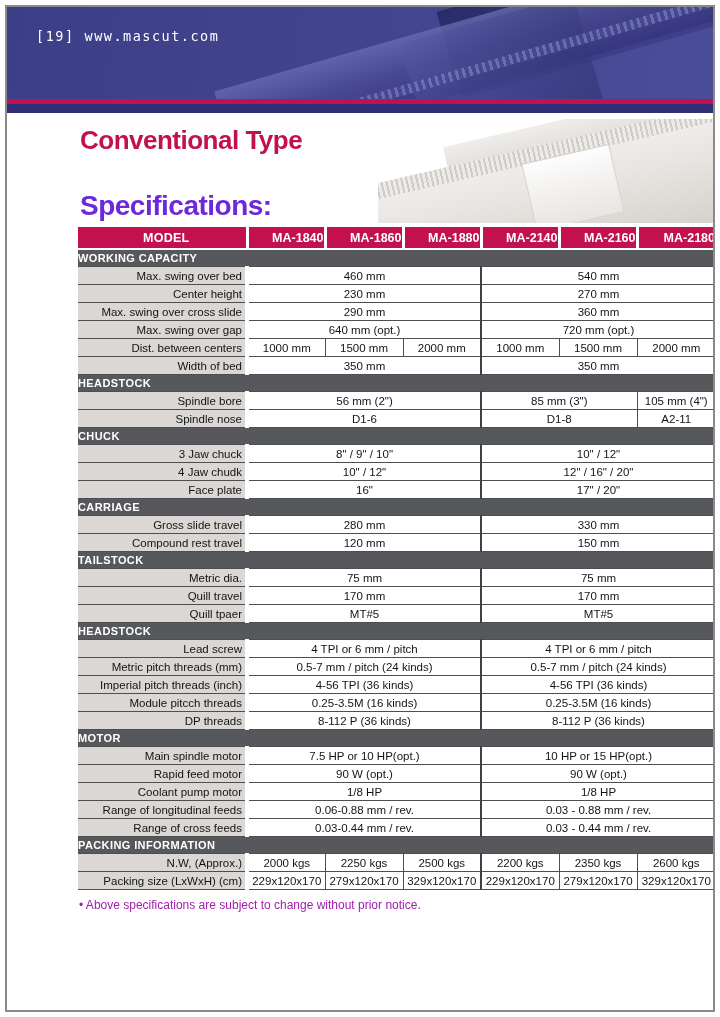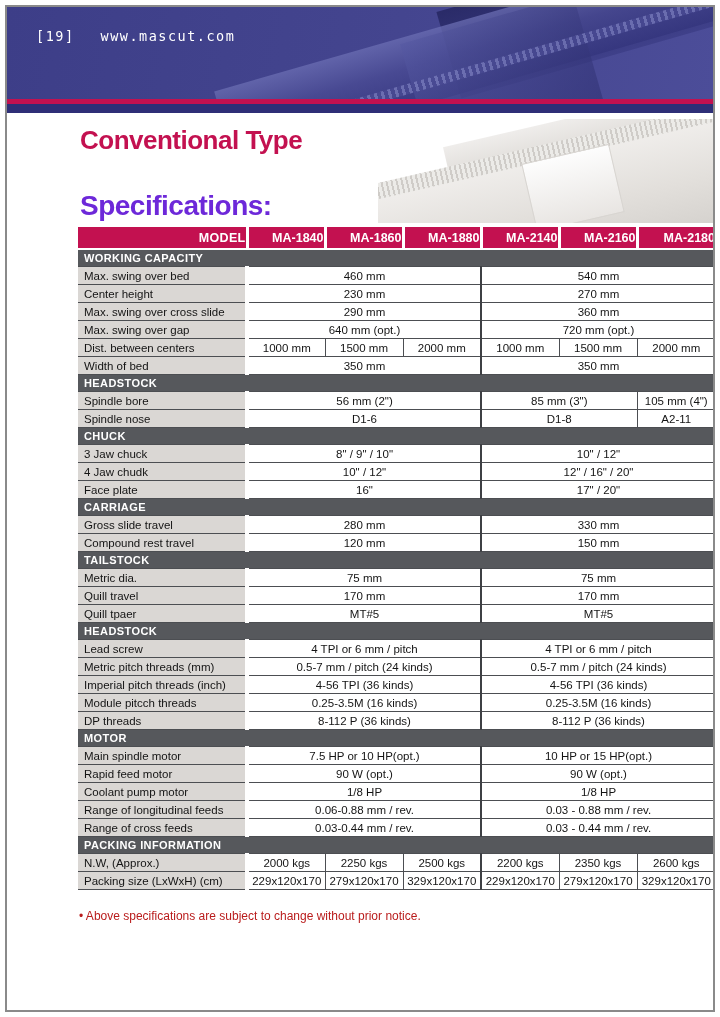--- a/index.html
+++ b/index.html
@@ -18,21 +18,21 @@
           transform:rotate(-16deg);opacity:.75;}
   .banner .m2{position:absolute;width:300px;height:90px;right:-30px;top:-38px;
           background:linear-gradient(180deg,#23245e,#3c3d86);transform:rotate(-16deg);opacity:.8;}
   .banner .m3{position:absolute;width:420px;height:10px;right:-20px;top:44px;
           background:repeating-linear-gradient(90deg,#7d80c0 0 3px,#4a4b94 3px 7px);
           transform:rotate(-16deg);opacity:.7;}
   .banner .m4{position:absolute;width:180px;height:120px;right:120px;top:10px;
           background:linear-gradient(135deg,#5558a2,#2c2d6e);transform:rotate(-16deg);opacity:.55;}
   .banner-text{position:absolute;top:21px;left:29px;color:#fff;z-index:3;
           font-family:"DejaVu Sans Mono",monospace;font-size:13.5px;letter-spacing:1.5px;}
-  .banner-text .ws{margin-left:26px;}
+  .banner-text .ws{margin-left:10px;}
   .strip-crimson{position:absolute;top:92px;left:0;right:0;height:5px;background:var(--accent);}
   .strip-navy{position:absolute;top:97px;left:0;right:0;height:9px;background:var(--banner-navy);}
 
   
   .faded-art{position:absolute;top:112px;right:0;width:335px;height:104px;overflow:hidden;z-index:0;}
   .faded-art .g1{position:absolute;width:420px;height:120px;right:-50px;top:28px;
           background:linear-gradient(180deg,#f2f0ee 0%,#e2dfdb 55%,#d3d0cc 100%);
           transform:rotate(-13deg);}
   .faded-art .g2{position:absolute;width:360px;height:16px;right:-10px;top:26px;
           background:repeating-linear-gradient(90deg,#cfccc8 0 2px,#ecebe8 2px 5px);
@@ -48,32 +48,32 @@
          font-size:26px;font-weight:bold;letter-spacing:-.5px;}
   .subtitle{position:absolute;top:183px;left:73px;z-index:2;color:#6d28d9;
          font-size:28px;font-weight:bold;letter-spacing:-.5px;}
 
   
   .content{position:absolute;top:220px;left:71px;width:637px;z-index:2;}
   table{border-collapse:collapse;table-layout:fixed;width:637px;color:var(--text);}
   col.c-label{width:169px;} col.c-model{width:78px;}
   thead th{background:var(--accent);color:#fff;font-weight:bold;font-size:12.5px;
            height:22px;border-bottom:2px solid #fff;vertical-align:middle;}
-  th.th-model{text-align:right;padding-left:9px;letter-spacing:.3px;}
+  th.th-model{text-align:center;padding-left:9px;letter-spacing:.3px;}
   th.th-col{border-left:3px solid #fff;text-align:right;}
   tr.section-row td{background:var(--section-gray);color:#fff;font-weight:bold;
-           font-size:11px;letter-spacing:.4px;padding:2px 0 2px 6px;height:16px;}
+           font-size:11px;letter-spacing:.4px;padding:2px 0 2px 0;height:16px;}
   td.label,td.val{border-top:1.5px solid var(--line);border-bottom:1.5px solid var(--line);
            font-size:11.5px;height:18px;vertical-align:middle;padding:1px 3px;}
-  td.label{background:var(--label-bg);text-align:left;padding-left:6px;border-right:4px solid #fff;}
+  td.label{background:var(--label-bg);text-align:right;padding-left:6px;border-right:4px solid #fff;}
   td.val{text-align:center;background:#fff;border-left:1.5px solid var(--line);}
   td.label + td.val{border-left:none;}
   td.val.group-start{border-left:2.5px solid #3e4044;}
 
-  .footnote{margin-top:19px;font-size:12px;color:#b91c1c;padding-left:1px;}
+  .footnote{margin-top:8px;font-size:12px;color:#a21caf;padding-left:1px;}
 </style>
 </head>
 <body>
 
 <div class="page">
 
   <div class="banner">
     <div class="m2"></div>
     <div class="m1"></div>
     <div class="m4"></div>

